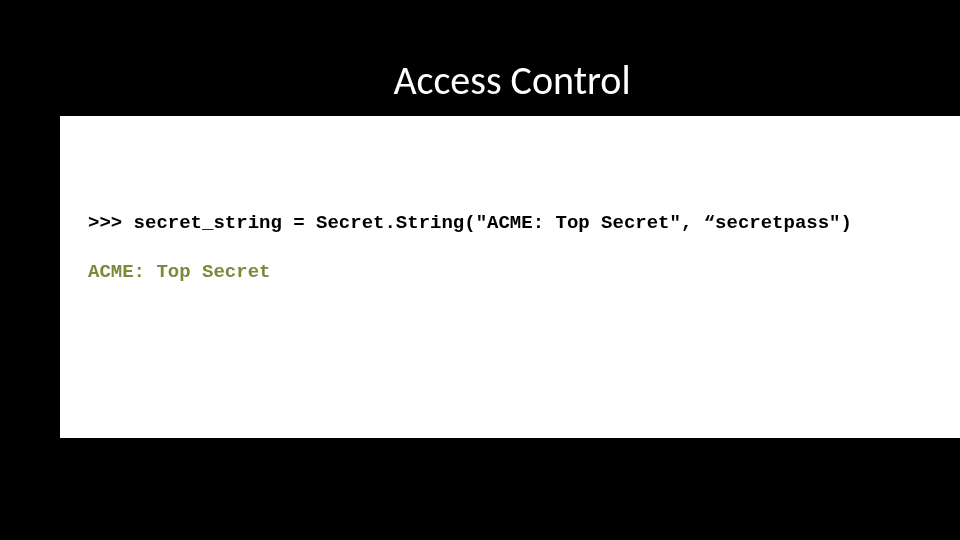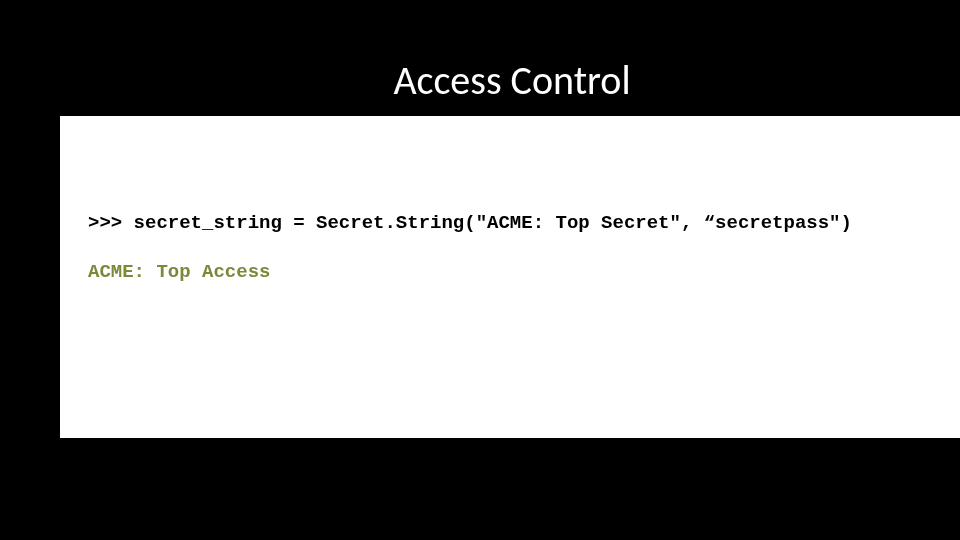--- a/index.html
+++ b/index.html
@@ -44,15 +44,15 @@
     white-space: pre;
   }
 </style>
 </head>
 <body>
 
 <div class="slide">
   <div class="title">Access Control</div>
   <div class="code-box">
     <div class="code-line">&gt;&gt;&gt; secret_string = Secret.String("ACME: Top Secret", “secretpass")</div>
-    <div class="output-line">ACME: Top Access</div>
+    <div class="output-line">ACME: Top Secret</div>
   </div>
 </div>
 
 </body></html>

